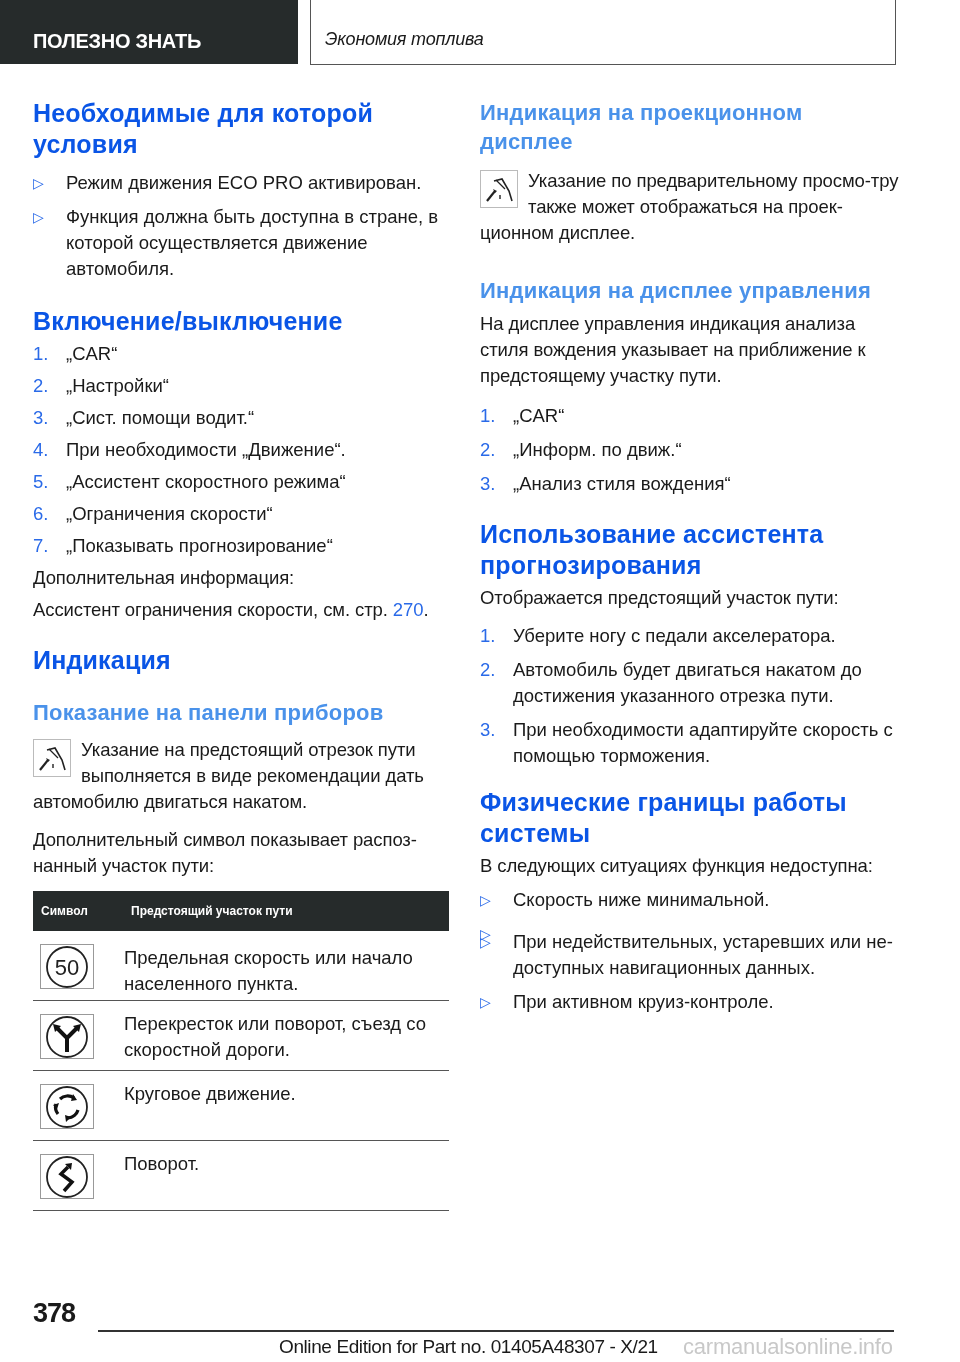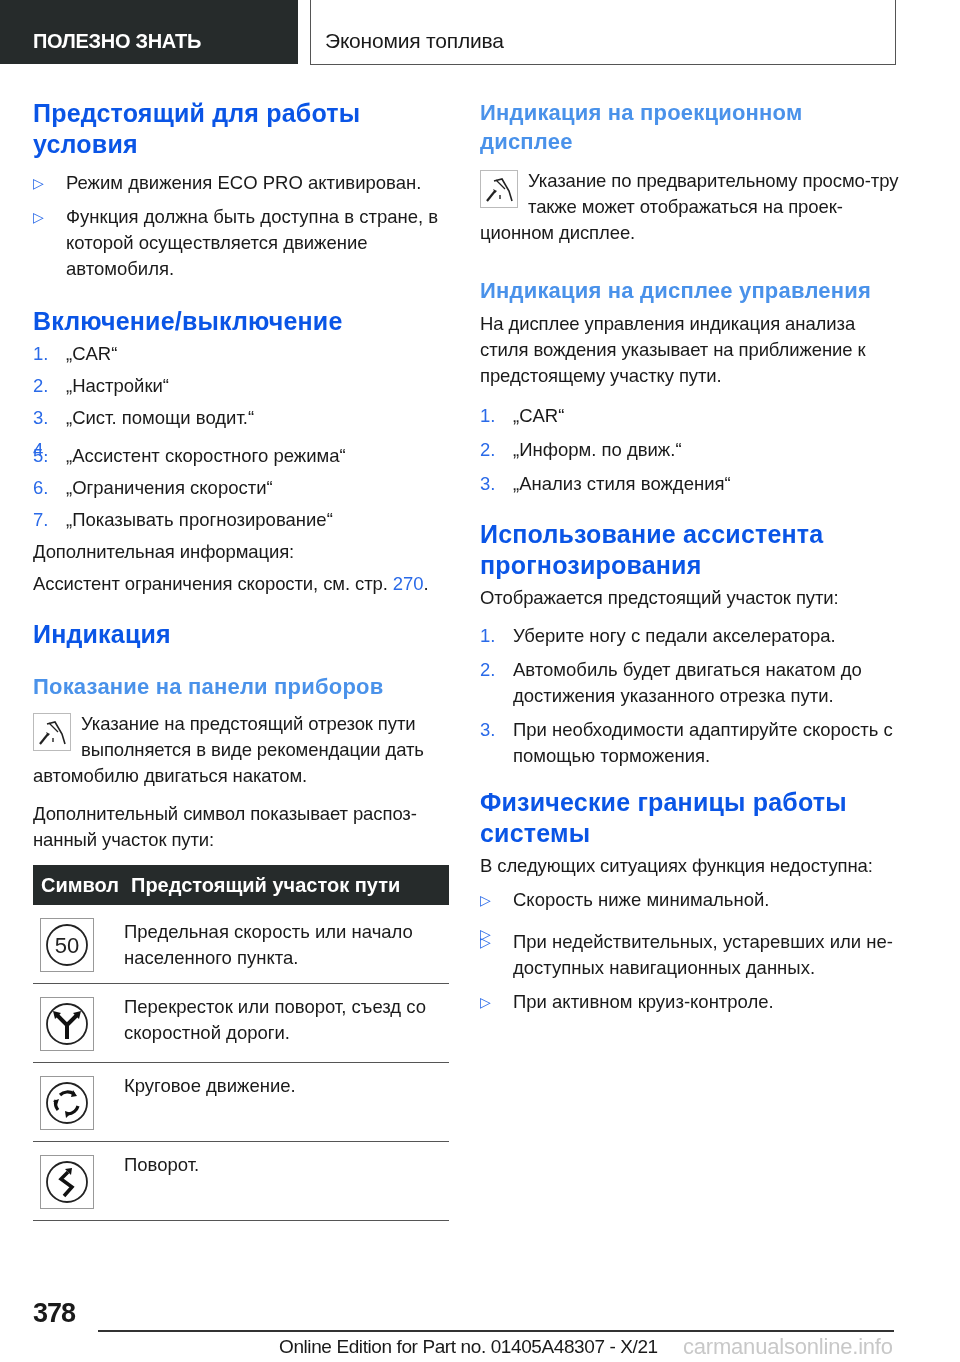--- a/index.html
+++ b/index.html
@@ -1,69 +1,69 @@
 <!DOCTYPE html>
 <html><head>
 <meta charset="utf-8">
 <style>
   html, body { margin:0; padding:0; background:#ffffff; }
   body { width:960px; height:1362px; position:relative; overflow:hidden;
          font-family:"Liberation Sans", sans-serif; color:#1a1a1a; }
   .hdr-left { position:absolute; left:0; top:0; width:298px; height:64px; background:#262b2b; }
   .hdr-left span { position:absolute; left:33px; top:30px; color:#fff; font-size:20px; font-weight:bold; letter-spacing:-0.3px; }
   .hdr-right { position:absolute; left:310px; top:-2px; width:584px; height:66px; border:1px solid #555; border-top:none; background:#fff; }
-  .hdr-right span { position:absolute; left:14px; top:31px; font-size:21px; color:#1a1a1a; letter-spacing:-0.2px; }
+  .hdr-right span { position:absolute; left:14px; top:31px; font-size:18px; color:#1a1a1a; letter-spacing:-0.2px;font-style:italic; }
   .col { position:absolute; top:98px; width:420px; }
   .col.left { left:33px; }
   .col.right { left:480px; }
   h2 { margin:0; color:#0a55e6; font-size:25px; font-weight:bold; line-height:31px; letter-spacing:0.2px; }
   h3 { margin:0; color:#4a92ea; font-size:22px; font-weight:bold; line-height:29px; letter-spacing:0.2px; }
   .p { font-size:18.5px; line-height:26px; margin:0; letter-spacing:-0.1px; }
   .bul { position:relative; padding-left:33px; font-size:18.5px; line-height:26px; }
   .bul .mk { position:absolute; left:0; top:0; color:#2a6ae8; font-size:14px; }
   .num { position:relative; padding-left:33px; font-size:18.5px; line-height:26px; }
   .num .n { position:absolute; left:0; top:0; color:#2a6ae8; }
   .link { color:#2a6ae8; }
   .iconbox { float:left; width:38px; height:38px; border:1px solid #bbb; margin:2px 10px 2px 0; box-sizing:border-box; }
   table.sym { border-collapse:collapse; width:416px; }
-  table.sym th { background:#262b2b; color:#fff; font-size:20px; text-align:left; height:40px; padding:0 0 0 8px; font-weight:bold; }
+  table.sym th { background:#262b2b; color:#fff; font-size:12px; text-align:left; height:40px; padding:0 0 0 8px; font-weight:bold; }
   table.sym td { vertical-align:top; border-bottom:1.5px solid #555; font-size:18.5px; line-height:26px; }
-  .symbox { width:54px; height:54px; border:1px solid #999; box-sizing:border-box; margin:12px 0 10px 6px; display:flex; align-items:center; justify-content:center; }
+  .symbox { width:54px; height:45px; border:1px solid #999; box-sizing:border-box; margin:12px 0 10px 6px; display:flex; align-items:center; justify-content:center; }
   .footer-num { position:absolute; left:33px; top:1298px; font-size:27px; font-weight:bold; letter-spacing:-1px; }
   .footer-line { position:absolute; left:98px; top:1330px; width:796px; height:2px; background:#333; }
   .footer-ed { position:absolute; left:279px; top:1336px; font-size:19px; letter-spacing:-0.4px; }
   .footer-wm { position:absolute; left:683px; top:1334px; font-size:22px; color:#c8c8c8; letter-spacing:-0.2px; }
 </style>
 </head>
 <body>
 
 <div class="hdr-left">
   <span>ПОЛЕЗНО ЗНАТЬ</span>
 </div>
 <div class="hdr-right">
   <span>Экономия топлива</span>
 </div>
 
 <div class="col left">
-  <h2>Предстоящий для работы условия</h2>
+  <h2>Необходимые для которой условия</h2>
   <div style="height:10px"></div>
   <div class="bul"><span class="mk">▷</span><span>Режим движения ECO PRO активирован.</span></div>
   <div style="height:8px"></div>
   <div class="bul"><span class="mk">▷</span><span>Функция должна быть доступна в стране, в которой осуществляется движение автомобиля.</span></div>
 
   <div style="height:24px"></div>
   <h2>Включение/выключение</h2>
   <div style="height:4px"></div>
   <div class="num"><span class="n">1.</span><span>„CAR“</span></div>
   <div style="height:6px"></div>
   <div class="num"><span class="n">2.</span><span>„Настройки“</span></div>
   <div style="height:6px"></div>
   <div class="num"><span class="n">3.</span><span>„Сист. помощи водит.“</span></div>
   <div style="height:6px"></div>
-  <div class="num"><span class="n">4.</span></div>
+  <div class="num"><span class="n">4.</span><span>При необходимости „Движение“.</span></div>
   <div style="height:6px"></div>
   <div class="num"><span class="n">5.</span><span>„Ассистент скоростного режима“</span></div>
   <div style="height:6px"></div>
   <div class="num"><span class="n">6.</span><span>„Ограничения скорости“</span></div>
   <div style="height:6px"></div>
   <div class="num"><span class="n">7.</span><span>„Показывать прогнозирование“</span></div>
   <div style="height:6px"></div>
   <p class="p">Дополнительная информация:</p>
   <div style="height:6px"></div>
   <p class="p"><span>Ассистент ограничения скорости, см. стр.</span> <span class="link">270</span><span>.</span></p>

